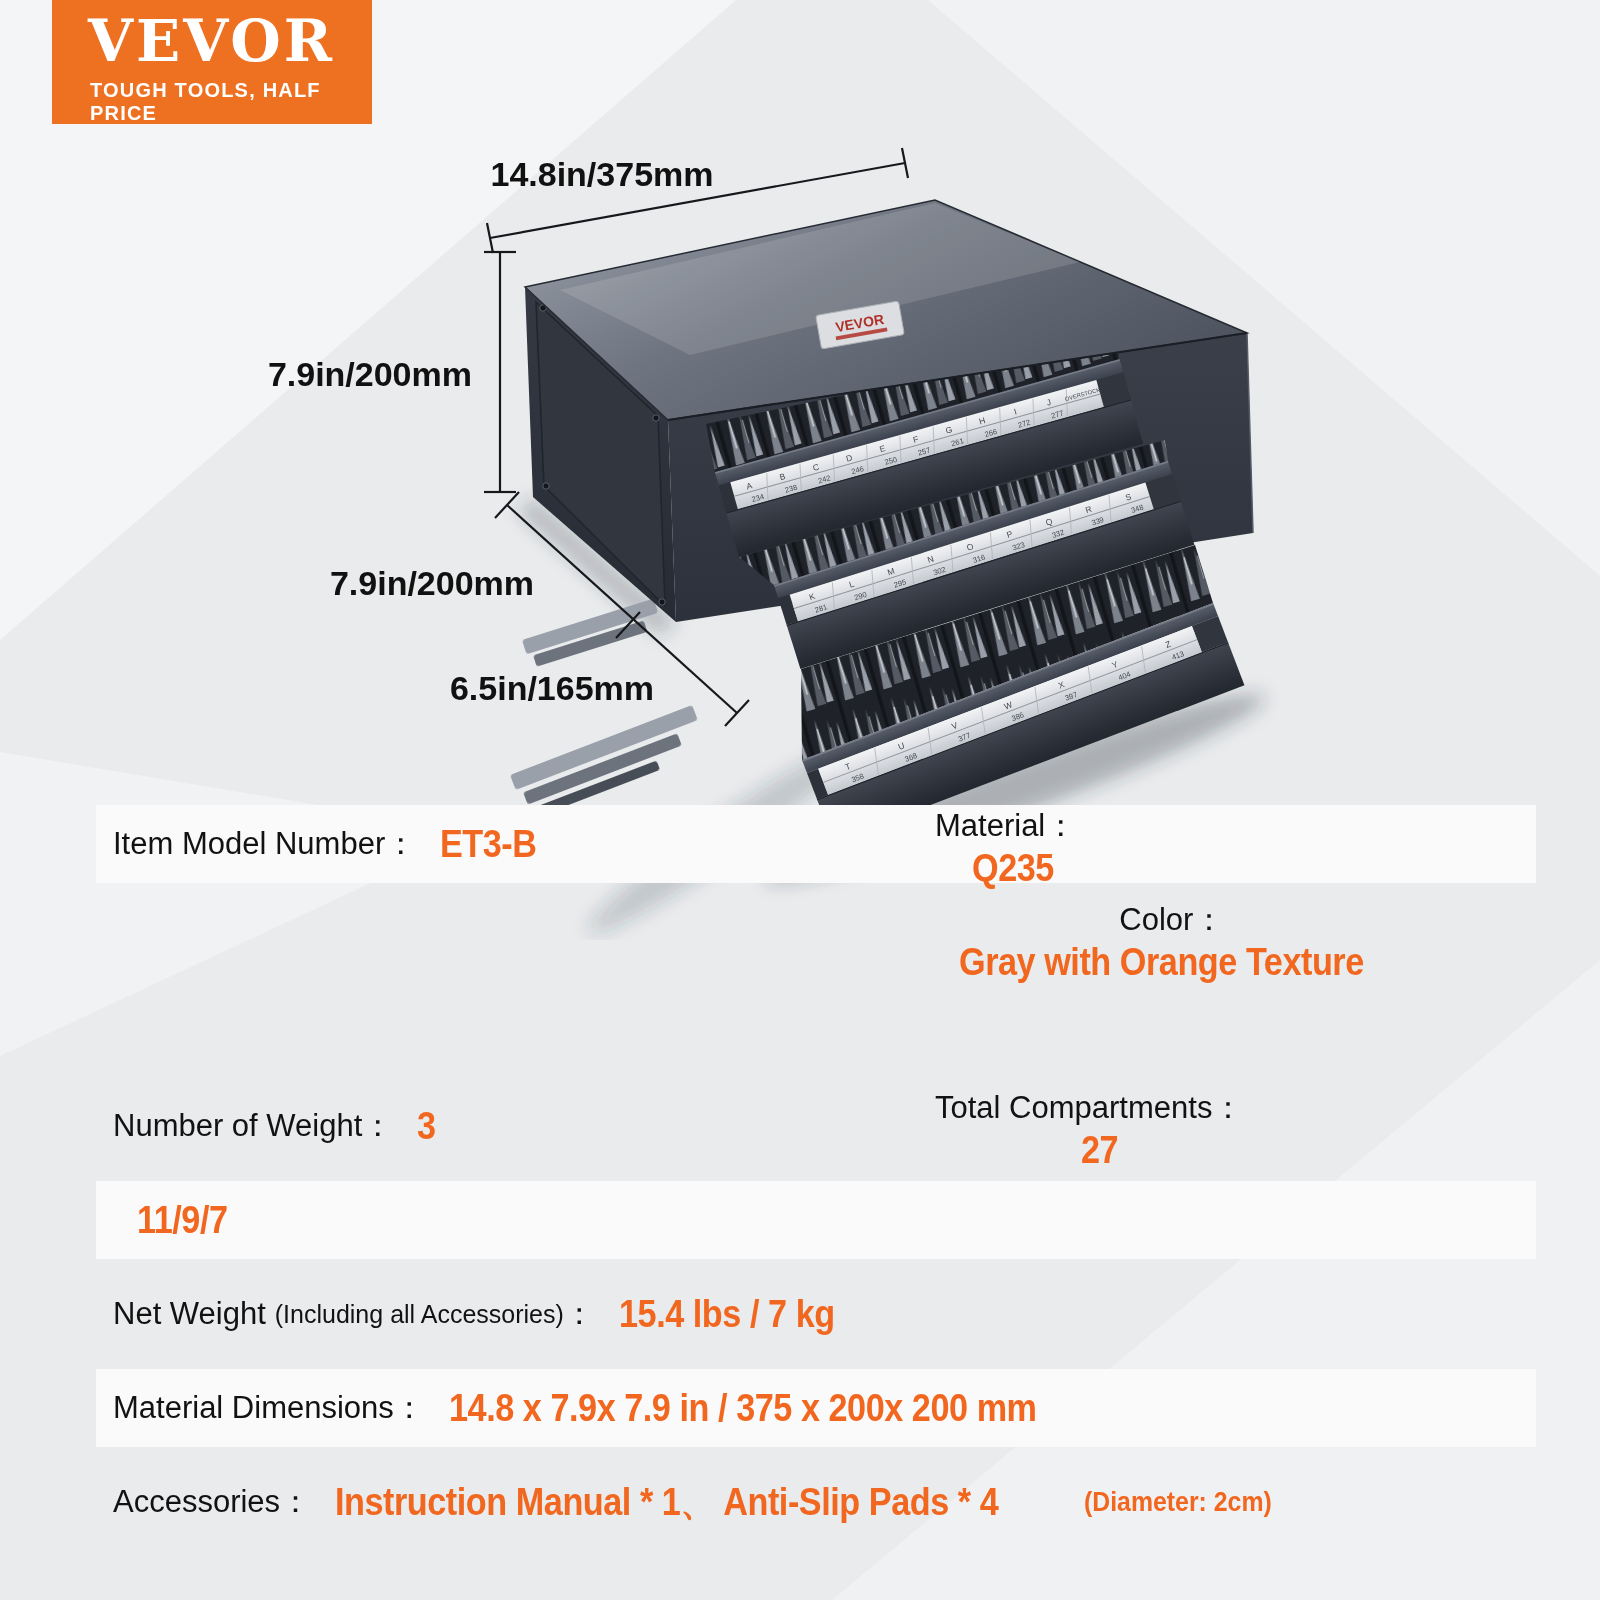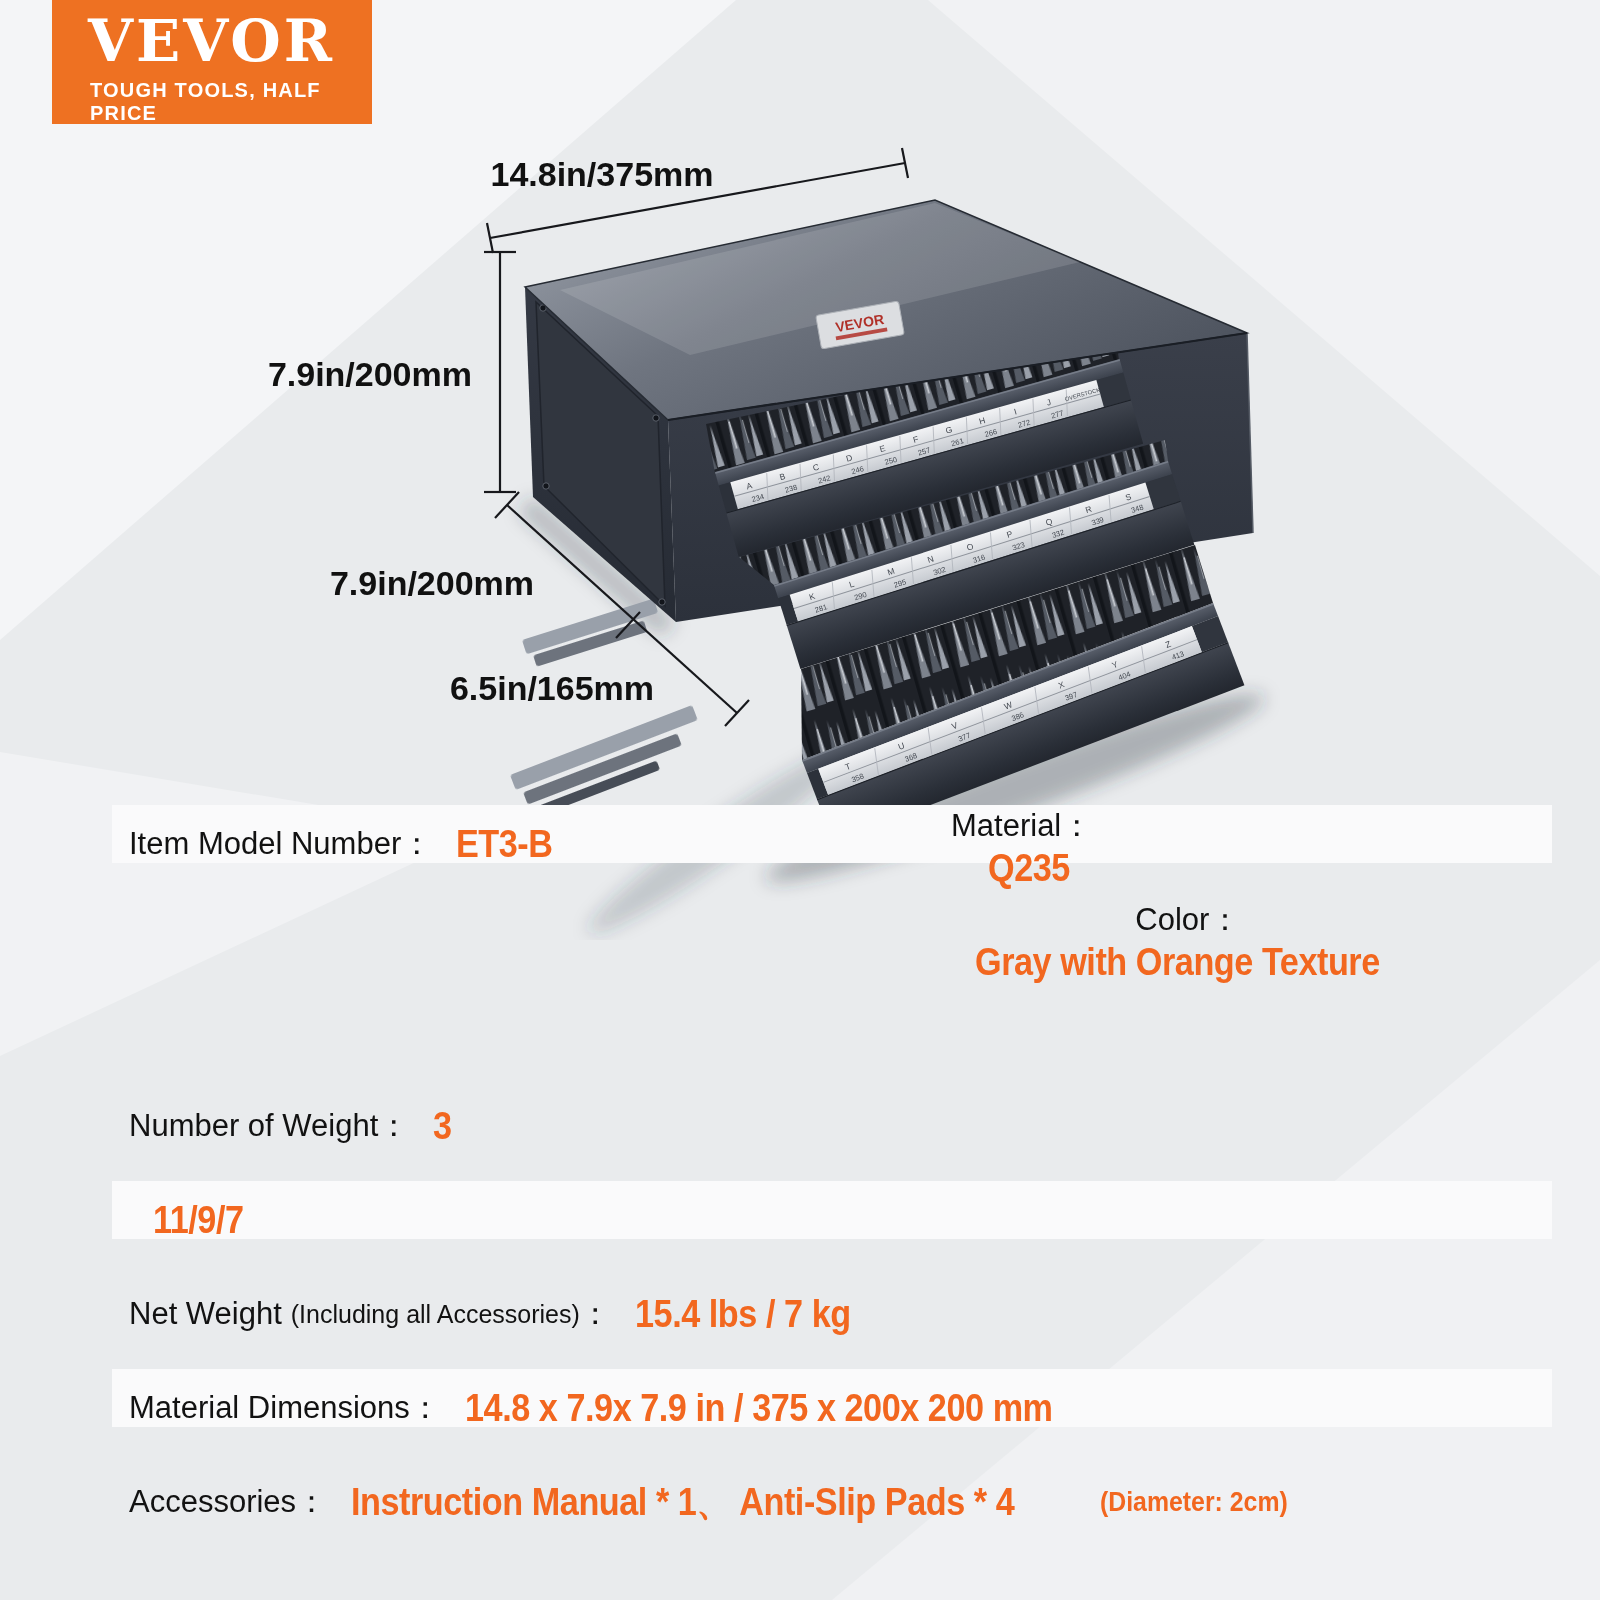--- a/index.html
+++ b/index.html
@@ -12,21 +12,21 @@
   .sweep-d{clip-path:polygon(0 47%,30% 52%,0 66%);background:#f1f2f4;}
 
   .logo{position:absolute;left:52px;top:0;width:320px;height:124px;background:var(--logo-bg,#ee7122);}
   .brand{color:#fff;font-family:"DejaVu Serif",serif;font-weight:bold;font-size:58px;line-height:1;
          letter-spacing:3px;padding:12px 0 0 36px;}
   .tagline{color:#fff;font-size:20px;font-weight:bold;letter-spacing:1.2px;padding:9px 0 0 38px;}
 
   .figure-svg{position:absolute;left:260px;top:140px;}
   svg{font-family:"Liberation Sans",sans-serif;}
 
-  .spec-row{position:absolute;left:112px;width:1440px;height:58px;white-space:nowrap;}
+  .spec-row{position:absolute;left:96px;width:1440px;height:78px;white-space:nowrap;}
   .spec-row.band{background:var(--band,#fafafb);}
   .cell{position:absolute;top:0;height:78px;display:flex;align-items:center;white-space:nowrap;}
   .c-left{left:17px;}
   .c-right{left:839px;flex-direction:column;}
   .l{font-size:31px;color:#121212;}
   .l-small{font-size:25px;margin-left:9px;}
   .v{font-size:38px;font-weight:bold;color:var(--accent,#f2671f);letter-spacing:-0.5px;margin-left:24px;
      display:inline-block;transform:scaleX(.9);transform-origin:left center;}
   .v-small{font-size:27px;font-weight:bold;color:var(--accent,#f2671f);margin-left:12px;
      display:inline-block;transform:scaleX(.92);transform-origin:left center;}
@@ -289,20 +289,24 @@
       <span class="v">Gray with Orange Texture</span>
     </div>
   </div>
 
 
   <div class="spec-row" style="top:1087px">
     <div class="cell c-left">
       <span class="l">Number of Weight：</span>
       <span class="v">3</span>
     </div>
+    <div class="cell c-right">
+      <span class="l">Total Compartments：</span>
+      <span class="v">27</span>
+    </div>
   </div>
 
   <div class="spec-row band" style="top:1181px">
     <div class="cell c-left">
       <span class="v">11/9/7</span>
     </div>
   </div>
 
   <div class="spec-row" style="top:1275px">
     <div class="cell c-left">

